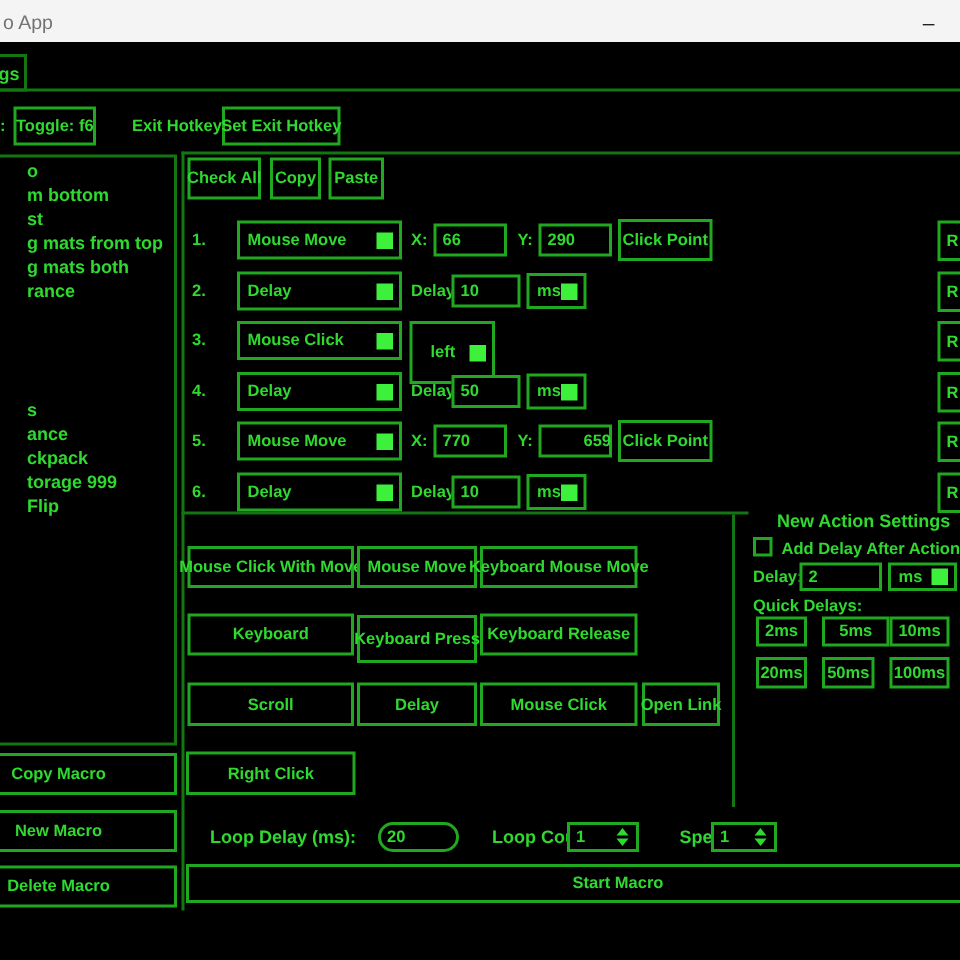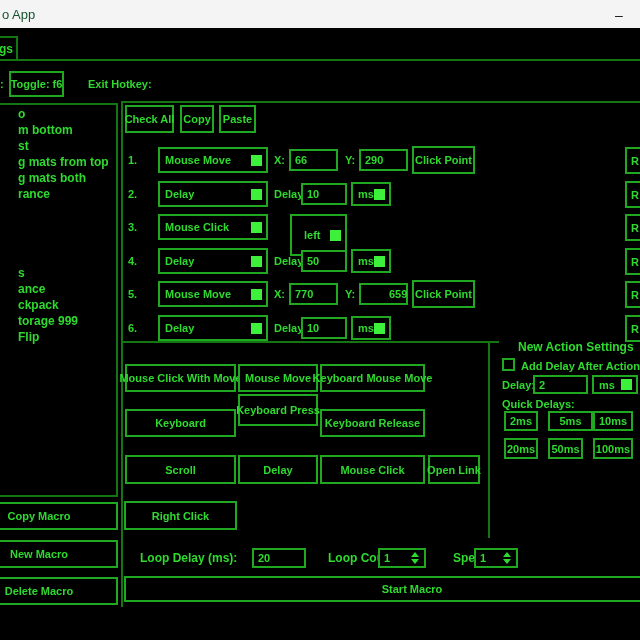--- a/index.html
+++ b/index.html
@@ -14,21 +14,21 @@
   .inputbox{position:absolute;border:2px solid #21a821;background:#000;color:#2fd92f;
        font-weight:700;font-size:11px;display:flex;align-items:center;padding-left:4px;
        white-space:nowrap;box-sizing:border-box;}
   .dd{position:absolute;border:2px solid #21a821;background:#000;color:#2fd92f;
        font-weight:700;font-size:11px;display:flex;align-items:center;padding-left:5px;
        white-space:nowrap;box-sizing:border-box;}
   .ddsq{position:absolute;right:4px;top:50%;margin-top:-5.5px;width:11px;height:11px;
         background:#3cf03c;}
   .panelline{position:absolute;background:#137613;}
   .titlebar{position:absolute;left:0;top:0;width:640px;height:28px;background:#f4f4f4;}
-  .title-text{position:absolute;left:2px;top:7px;color:#14532d;font-size:13px;font-weight:400;}
+  .title-text{position:absolute;left:2px;top:7px;color:#737373;font-size:13px;font-weight:400;}
   .minimize{position:absolute;left:606px;top:6px;width:26px;height:18px;color:#222;
             font-size:14px;display:flex;align-items:center;justify-content:center;}
   .statusbar{position:absolute;left:0;top:607px;width:640px;height:20px;background:#000;
              border-top:2px solid #1fa81f;border-bottom:2px solid #1fa81f;
              display:flex;align-items:center;}
   .checkbox{position:absolute;width:13px;height:13px;border:2px solid #21a821;
             background:#000;box-sizing:border-box;}
   .spin{position:absolute;right:3px;top:2px;bottom:2px;width:12px;display:flex;
         flex-direction:column;align-items:center;justify-content:space-between;}
   .spin .up{width:0;height:0;border-left:4px solid transparent;border-right:4px solid transparent;
@@ -47,20 +47,21 @@
   </div>
 
   <div class="abs" style="left:-30px;top:36px;width:48px;height:25px;border:2px solid #137613;box-sizing:border-box;">
     <span class="gtxt12" style="position:absolute;right:3px;top:4px;">gs</span>
   </div>
   <div class="panelline" style="left:0;top:59px;width:640px;height:2px;"></div>
 
   <span class="abs gtxt" style="left:0;top:78px;">:</span>
   <div class="btn" style="left:9px;top:71px;width:55px;height:26px;">Toggle: f6</div>
   <span class="abs gtxt" style="left:88px;top:78px;">Exit Hotkey:</span>
+  <div class="btn" style="left:148px;top:71px;width:79px;height:26px;">Set Exit Hotkey</div>
 
   <div class="abs" style="left:-40px;top:103px;width:158px;height:394px;border:2px solid #137613;box-sizing:border-box;"></div>
   <div id="macro-items">
       <div class="abs gtxt12" style="left: 2px; top: 107px; position: absolute;">o</div>
       <div class="abs gtxt12" style="left: 2px; top: 123px; position: absolute;">m bottom</div>
       <div class="abs gtxt12" style="left: 2px; top: 139px; position: absolute;">st</div>
       <div class="abs gtxt12" style="left: 2px; top: 155px; position: absolute;">g mats from top</div>
       <div class="abs gtxt12" style="left: 2px; top: 171px; position: absolute;">g mats both</div>
       <div class="abs gtxt12" style="left: 2px; top: 187px; position: absolute;">rance</div>
       <div class="abs gtxt12" style="left: 2px; top: 266px; position: absolute;">s</div>
@@ -98,21 +99,21 @@
       <div class="dd" style="left: 351px; top: 182px; width: 40px; height: 24px;">
         <span>ms</span>
         <span class="ddsq"></span>
       </div>
       <div class="btn" style="left: 625px; top: 181px; width: 48px; height: 27px; justify-content: flex-start; padding-left: 4px;">R</div>
       <div class="abs gtxt" style="left: 128px; top: 221px;">3.</div>
       <div class="dd" style="left: 158px; top: 214px; width: 110px; height: 26px;">
         <span>Mouse Click</span>
         <span class="ddsq"></span>
       </div>
-      <div class="dd" style="left: 290px; top: 214px; width: 57px; height: 42px; padding-left: 12px;">
+      <div class="dd" style="left: 273px; top: 214px; width: 57px; height: 42px; padding-left: 12px;">
         <span>left</span>
         <span class="ddsq"></span>
       </div>
       <div class="btn" style="left: 625px; top: 214px; width: 48px; height: 27px; justify-content: flex-start; padding-left: 4px;">R</div>
       <div class="abs gtxt" style="left: 128px; top: 255px;">4.</div>
       <div class="dd" style="left: 158px; top: 248px; width: 110px; height: 26px;">
         <span>Delay</span>
         <span class="ddsq"></span>
       </div>
       <div class="abs gtxt" style="left: 274px; top: 255px;">Delay</div>
@@ -147,21 +148,21 @@
       <div class="btn" style="left: 625px; top: 315px; width: 48px; height: 27px; justify-content: flex-start; padding-left: 4px;">R</div>
     </div>
   <div class="panelline" style="left:121px;top:341px;width:378px;height:2px;"></div>
   <div class="panelline" style="left:488px;top:343px;width:2px;height:195px;"></div>
 
   <div id="add-action-buttons">
       <div class="btn" style="left: 125px; top: 364px; width: 111px; height: 28px;">Mouse Click With Move</div>
       <div class="btn" style="left: 238px; top: 364px; width: 80px; height: 28px;">Mouse Move</div>
       <div class="btn" style="left: 320px; top: 364px; width: 105px; height: 28px;">Keyboard Mouse Move</div>
       <div class="btn" style="left: 125px; top: 409px; width: 111px; height: 28px;">Keyboard</div>
-      <div class="btn" style="left: 238px; top: 394px; width: 80px; height: 32px;">Keyboard Press</div>
+      <div class="btn" style="left: 238px; top: 410px; width: 80px; height: 32px;">Keyboard Press</div>
       <div class="btn" style="left: 320px; top: 409px; width: 105px; height: 28px;">Keyboard Release</div>
       <div class="btn" style="left: 125px; top: 455px; width: 111px; height: 29px;">Scroll</div>
       <div class="btn" style="left: 238px; top: 455px; width: 80px; height: 29px;">Delay</div>
       <div class="btn" style="left: 320px; top: 455px; width: 105px; height: 29px;">Mouse Click</div>
       <div class="btn" style="left: 428px; top: 455px; width: 52px; height: 29px;">Open Link</div>
       <div class="btn" style="left: 124px; top: 501px; width: 113px; height: 29px;">Right Click</div>
     </div>
 
   <span class="abs gtxt12" style="left:502px;top:340px;">New Action Settings</span>
   <div class="checkbox" style="left:502px;top:358px;"></div>
@@ -176,21 +177,21 @@
   <div id="quick-delays">
       <div class="btn" style="left: 504px; top: 411px; width: 34px; height: 20px;">2ms</div>
       <div class="btn" style="left: 548px; top: 411px; width: 45px; height: 20px;">5ms</div>
       <div class="btn" style="left: 593px; top: 411px; width: 40px; height: 20px;">10ms</div>
       <div class="btn" style="left: 504px; top: 438px; width: 34px; height: 21px;">20ms</div>
       <div class="btn" style="left: 548px; top: 438px; width: 35px; height: 21px;">50ms</div>
       <div class="btn" style="left: 593px; top: 438px; width: 40px; height: 21px;">100ms</div>
     </div>
 
   <span class="abs gtxt12" style="left:124px;top:551px;">Loop Delay (ms):</span>
-  <div class="inputbox" style="left:252px;top:548px;width:54px;height:20px;">20</div>
+  <div class="inputbox" style="left:252px;top:548px;width:54px;height:20px;border-radius:10px;">20</div>
   <span class="abs gtxt12" style="left:312px;top:551px;">Loop Count:</span>
   <div class="inputbox" style="left:378px;top:548px;width:48px;height:20px;">
     <span>1</span>
     <span class="spin">
         <span class="up"></span>
         <span class="dn"></span>
       </span>
   </div>
   <span class="abs gtxt12" style="left:437px;top:551px;">Speed:</span>
   <div class="inputbox" style="left:474px;top:548px;width:44px;height:20px;">

